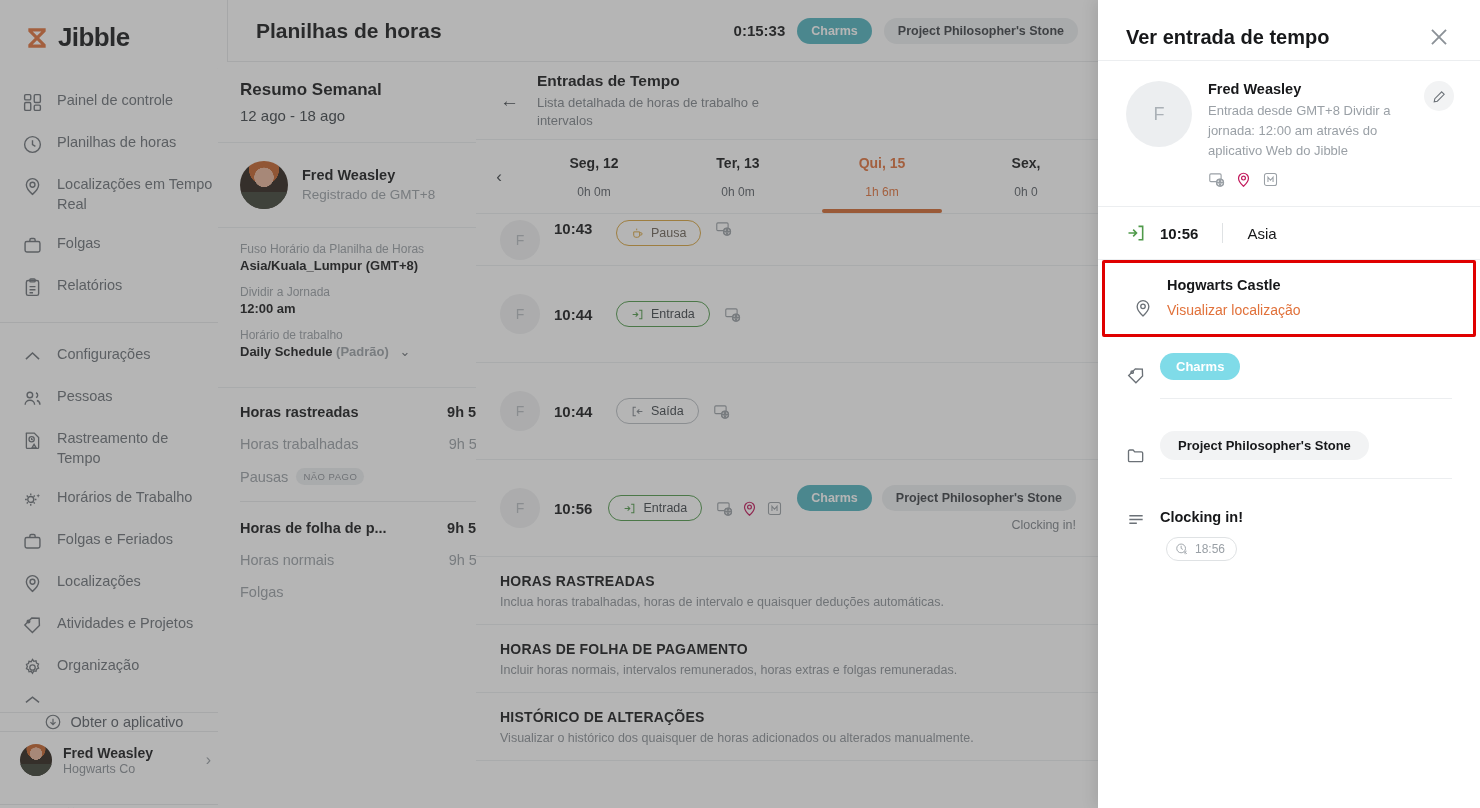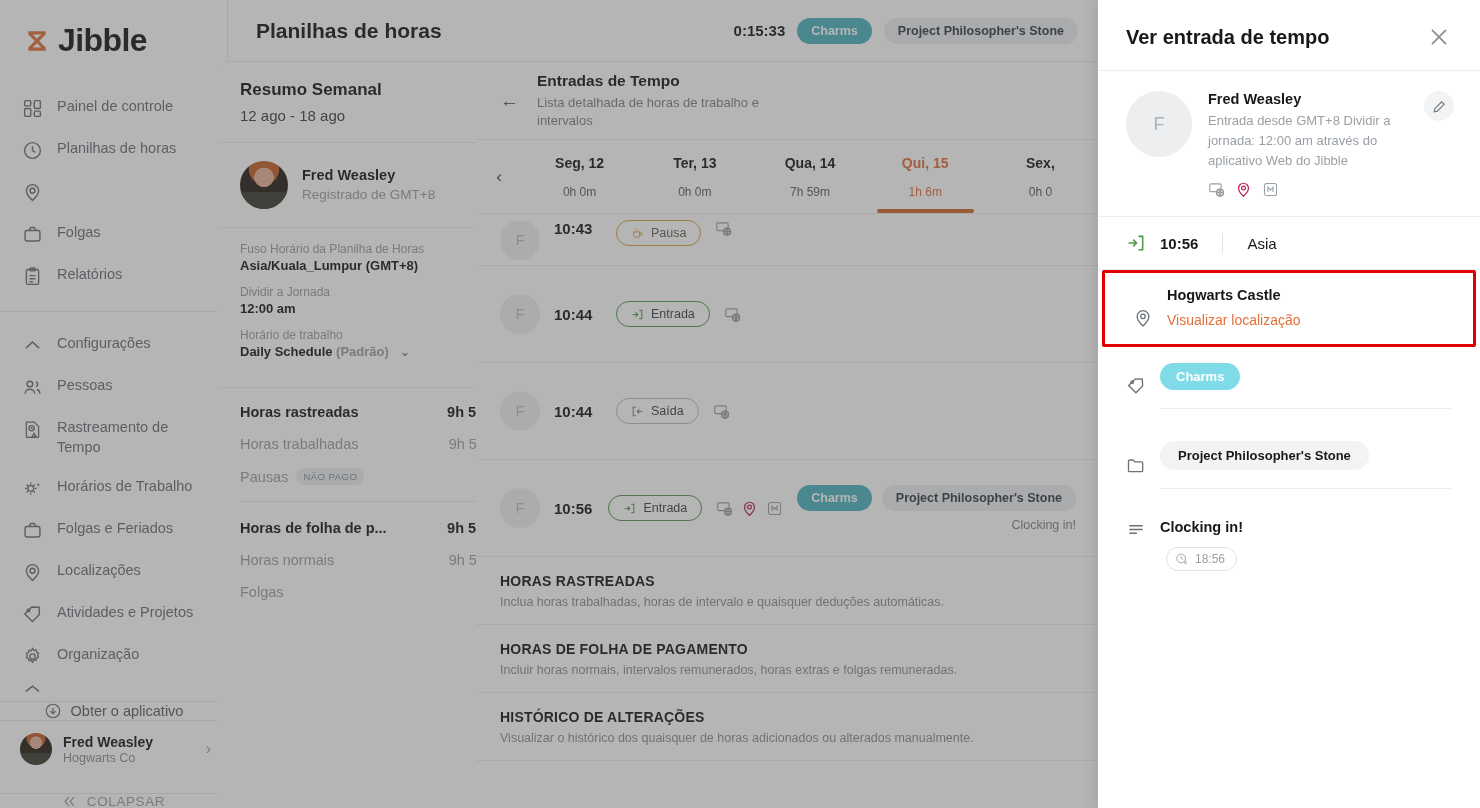--- a/index.html
+++ b/index.html
@@ -39,21 +39,21 @@
     background: #ffffff;
     border-right: 1px solid #e6e8ea;
     display: flex; flex-direction: column;
   }
   .brand {
     display: flex; align-items: center; gap: 8px;
     padding: 22px 0 20px 24px;
   }
   .brand-glyph { width: 26px; height: 26px; display:block; }
   .brand-text {
-    font-size: 32px; font-weight: 700; color: #17181a;
+    font-size: 26px; font-weight: 700; color: #17181a;
     letter-spacing: -0.6px;
     text-align: center;
   }
   .nav { padding-top: 8px; }
   .nav-item {
     display: flex; align-items: flex-start; gap: 14px;
     padding: 10px 14px 10px 22px;
     color: #6b7177; font-size: 14.5px; line-height: 1.35;
     cursor: pointer;
   }
@@ -234,21 +234,21 @@
 
   
   .panel {
     position: absolute; right: 0; top: 0;
     width: 382px; height: 808px; background: #fff;
     box-shadow: -3px 0 14px rgba(0,0,0,0.10);
     z-index: 200; display: flex; flex-direction: column;
   }
   .panel-head {
     display: flex; align-items: center;
-    padding: 24px 28px 20px; border-bottom: 1px solid #eceef0;
+    padding: 24px 28px 10px; border-bottom: 1px solid #eceef0;
   }
   .panel-title { font-size: 20px; font-weight: 700; color: #17181a; }
   .panel-close { margin-left: auto; color: #8b9197; cursor: pointer; line-height: 0; }
 
   .p-user {
     display: flex; gap: 16px; padding: 20px 26px 18px 28px;
     border-bottom: 1px solid #eceef0;
   }
   .p-ava {
     width: 66px; height: 66px; border-radius: 50%; flex: 0 0 66px;
@@ -331,20 +331,21 @@
             <circle cx="12" cy="12" r="9"></circle>
               <path d="M12 7v5.2l3.3 2"></path>
           </svg>
           <span>Planilhas de horas</span>
         </div>
         <div class="nav-item">
           <svg class="ico" viewBox="0 0 24 24" fill="none" stroke="#6b7177" stroke-width="1.6">
             <path d="M12 21s7-6.1 7-11a7 7 0 10-14 0c0 4.9 7 11 7 11z"></path>
               <circle cx="12" cy="10" r="2.8"></circle>
           </svg>
+          <span>Localizações em Tempo Real</span>
         </div>
         <div class="nav-item">
           <svg class="ico" viewBox="0 0 24 24" fill="none" stroke="#6b7177" stroke-width="1.6">
             <rect x="3.5" y="7.5" width="17" height="12" rx="2"></rect>
               <path d="M9 7.5V5.6A1.6 1.6 0 0110.6 4h2.8A1.6 1.6 0 0115 5.6v1.9"></path>
           </svg>
           <span>Folgas</span>
         </div>
         <div class="nav-item">
           <svg class="ico" viewBox="0 0 24 24" fill="none" stroke="#6b7177" stroke-width="1.6">
@@ -530,24 +531,20 @@
 
       <div class="daystrip">
         <div class="day-nav">‹</div>
         <div class="day">
           <span class="dname">Seg, 12</span>
           <span class="dhrs">0h 0m</span>
         </div>
         <div class="day">
           <span class="dname">Ter, 13</span>
           <span class="dhrs">0h 0m</span>
-        </div>
-        <div class="day">
-          <span class="dname">Qua, 14</span>
-          <span class="dhrs">7h 59m</span>
         </div>
         <div class="day active">
           <span class="dname">Qui, 15</span>
           <span class="dhrs">1h 6m</span>
         </div>
         <div class="day">
           <span class="dname">Sex,</span>
           <span class="dhrs">0h 0</span>
         </div>
       </div>

